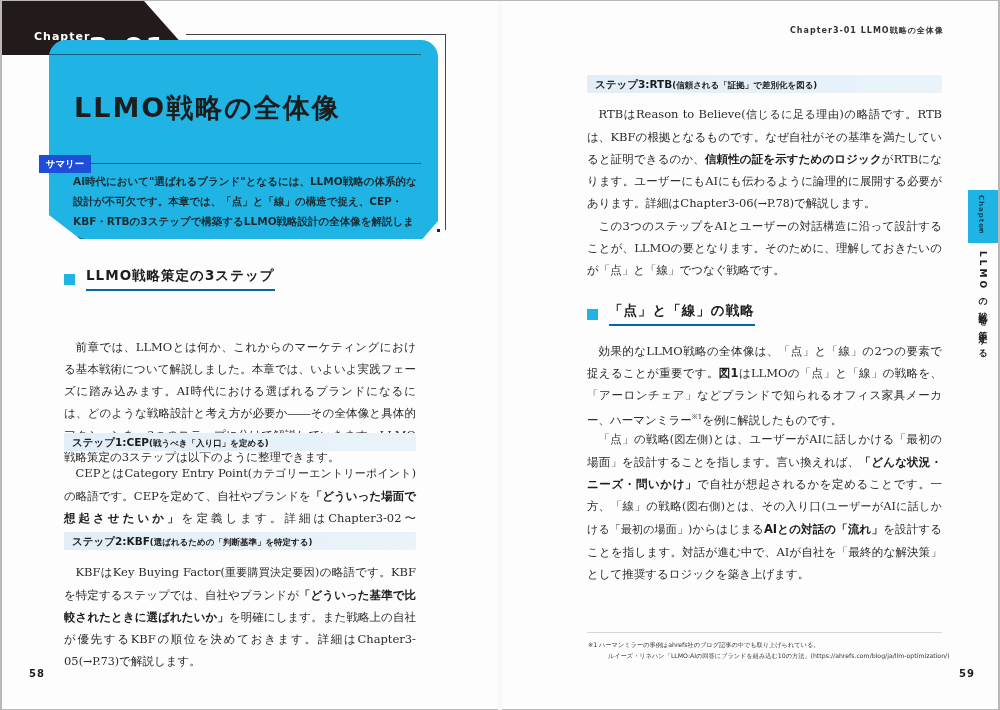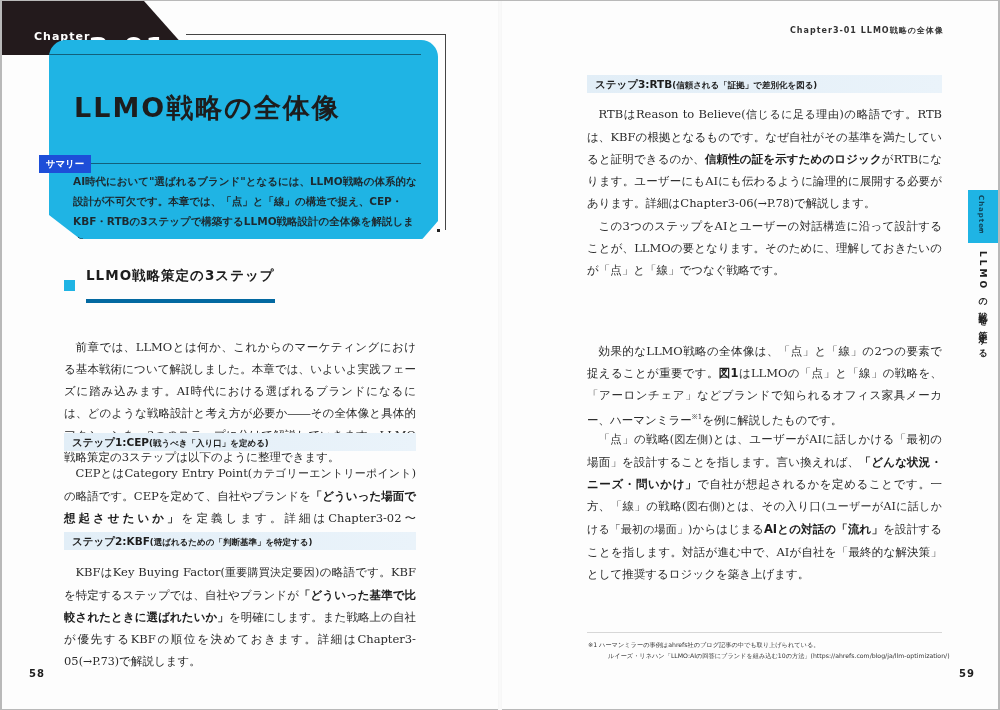--- a/index.html
+++ b/index.html
@@ -23,21 +23,21 @@
     .card .rule-top { position: absolute; left: 0; top: 14px; width: 372px; height: 1px; background: #12607c; }
     .card .title { position: absolute; left: 25px; top: 50px; font-family: "DejaVu Sans", sans-serif; font-size: 27px; font-weight: bold; color: #1d1d1d; letter-spacing: 2px; }
     .card .rule-mid { position: absolute; left: 0; top: 123px; width: 372px; height: 1px; background: #12607c; }
     .card .summary-text { position: absolute; left: 24px; top: 131px; width: 350px; font-family: "DejaVu Sans", sans-serif; font-size: 10.5px; font-weight: bold; line-height: 20px; color: #1d2a30; }
     .summary-label { position: absolute; left: 37px; top: 154px; width: 52px; height: 18px; background: #1d4ed8; color: #fff; font-family: "DejaVu Sans", sans-serif; font-size: 9.5px; font-weight: bold; line-height: 18px; text-align: center; }
     .card-dot { position: absolute; left: 435px; top: 228px; width: 3px; height: 3px; background: #222; }
 
     
     .h2 { position: absolute; display: flex; align-items: center; font-family: "DejaVu Sans", sans-serif; font-weight: bold; font-size: 13.5px; color: #1d1d1d; letter-spacing: 1px; }
     .h2 .sq { width: 11px; height: 11px; background: #1fb4e4; margin-right: 11px; }
-    .h2 .txt { border-bottom: 4px solid #0369a1; padding-bottom: 14px; }
+    .h2 .txt { border-bottom: 2px solid #0369a1; padding-bottom: 4px; }
 
     
     .step-bar { position: absolute; height: 18px; background: linear-gradient(to right, #e2eef7, #eaf3fa); font-family: "DejaVu Sans", sans-serif; font-weight: bold; font-size: 10.5px; color: #1d1d1d; line-height: 18px; padding-left: 8px; }
     .step-bar .small { font-size: 8.5px; }
 
     
     .para { position: absolute; font-size: 11.5px; line-height: 22px; color: #2a2a2a; text-align: justify; }
     .para p { text-indent: 1em; }
     .para .b { font-family: "DejaVu Sans", sans-serif; font-weight: bold; color: #1d1d1d; }
     .para .sm { font-size: 11px; }
@@ -122,20 +122,24 @@
     <span>ステップ3:RTB</span><span class="small">(信頼される「証拠」で差別化を図る)</span>
   </div>
   <div class="para" style="left:587px; top:102px; width:355px;">
     <p><span>RTBはReason to Believe</span><span class="sm">(信じるに足る理由)</span><span>の略語です。RTBは、KBFの根拠となるものです。なぜ自社がその基準を満たしていると証明できるのか、</span><span class="b">信頼性の証を示すためのロジック</span><span>がRTBになります。ユーザーにもAIにも伝わるように論理的に展開する必要があります。詳細はChapter3-06</span><span class="sm">(→P.78)</span><span>で解説します。</span></p>
   </div>
 
   <div class="para" style="left:587px; top:214px; width:355px;">
     <p>この3つのステップをAIとユーザーの対話構造に沿って設計することが、LLMOの要となります。そのために、理解しておきたいのが「点」と「線」でつなぐ戦略です。</p>
   </div>
 
+  <div class="h2" style="left:587px; top:301px;">
+    <span class="sq"></span>
+    <span class="txt">「点」と「線」の戦略</span>
+  </div>
 
   <div class="para" style="left:587px; top:339px; width:355px;">
     <p><span>効果的なLLMO戦略の全体像は、「点」と「線」の2つの要素で捉えることが重要です。</span><span class="b">図1</span><span>はLLMOの「点」と「線」の戦略を、「アーロンチェア」などブランドで知られるオフィス家具メーカー、ハーマンミラー</span><sup>※1</sup><span>を例に解説したものです。</span></p>
   </div>
 
   <div class="para" style="left:587px; top:427px; width:355px;">
     <p><span>「点」の戦略</span><span class="sm">(図左側)</span><span>とは、ユーザーがAIに話しかける「最初の場面」を設計することを指します。言い換えれば、</span><span class="b">「どんな状況・ニーズ・問いかけ」</span><span>で自社が想起されるかを定めることです。一方、「線」の戦略</span><span class="sm">(図右側)</span><span>とは、その入り口</span><span class="sm">(ユーザーがAIに話しかける「最初の場面」)</span><span>からはじまる</span><span class="b">AIとの対話の「流れ」</span><span>を設計することを指します。対話が進む中で、AIが自社を「最終的な解決策」として推奨するロジックを築き上げます。</span></p>
   </div>
 
   <div class="fn-rule"></div>

